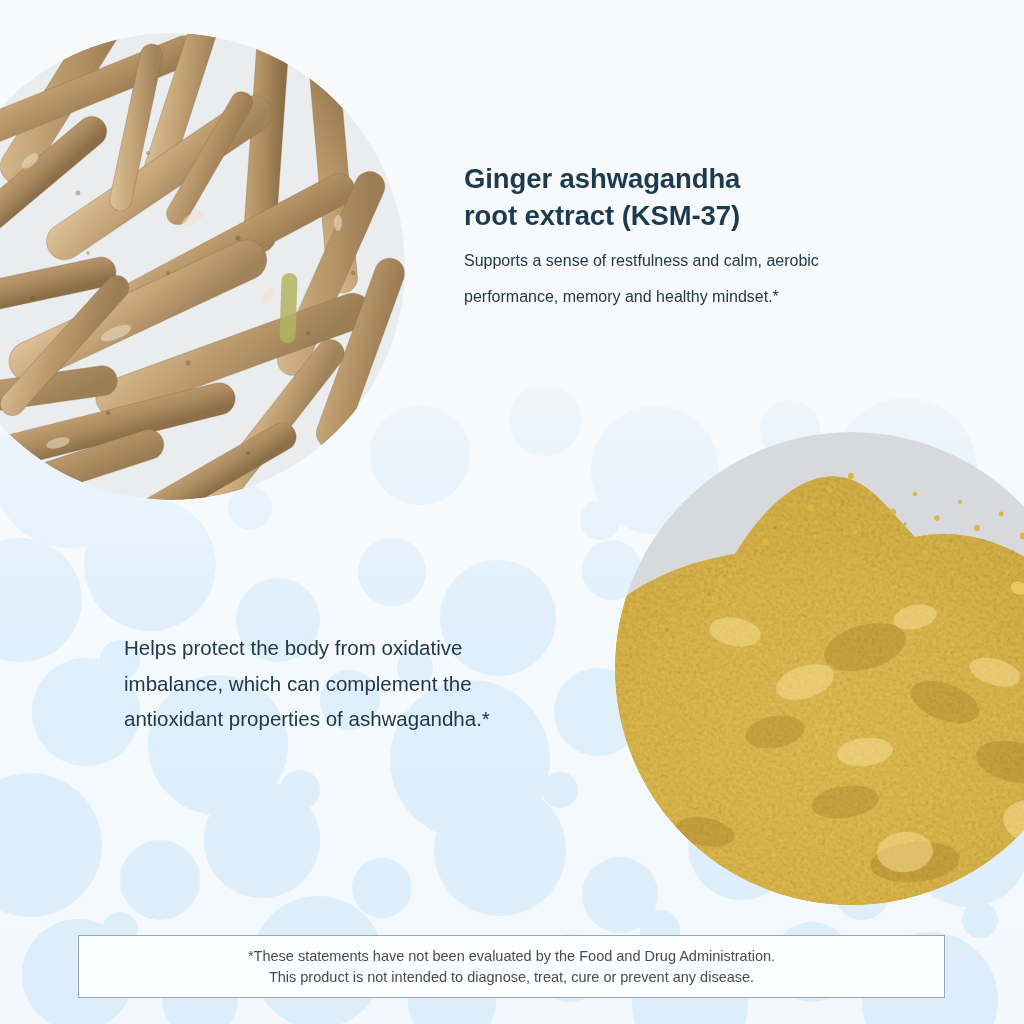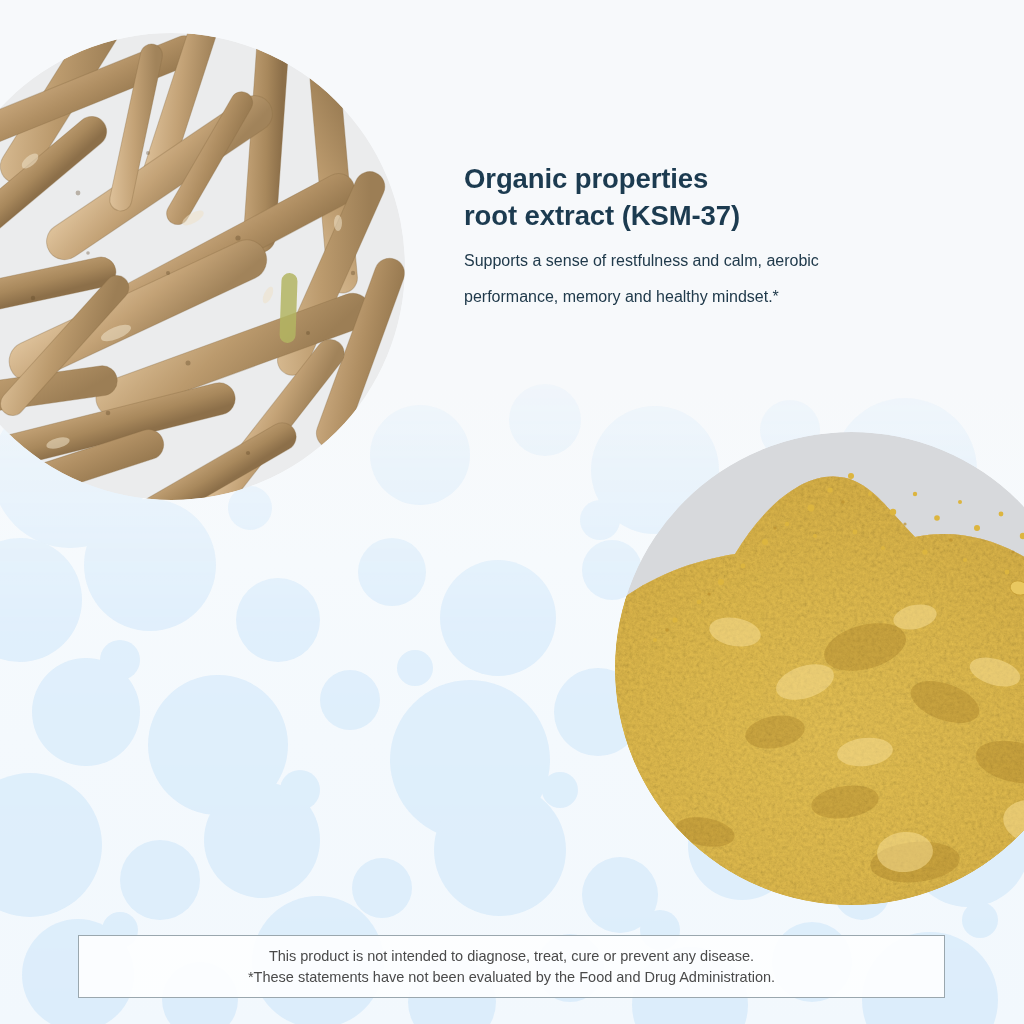--- a/index.html
+++ b/index.html
@@ -377,27 +377,28 @@
         <g fill="#e9c860" stroke="#c39b33" stroke-width="0.8">
           <ellipse cx="436" cy="124" rx="14" ry="10" transform="rotate(-20 436 124)"></ellipse>
           <ellipse cx="404" cy="156" rx="9" ry="7" transform="rotate(15 404 156)"></ellipse>
         </g>
       </g>
     </svg>
   </div>
 
   <div class="block" id="block-ashwagandha">
     <div class="heading">
-      <span>Organic properties</span><br>
+      <span>Ginger ashwagandha</span><br>
       <span>root extract (KSM-37)</span>
     </div>
     <p class="body">Supports a sense of restfulness and calm, aerobic performance, memory and healthy mindset.*</p>
   </div>
 
   <div class="block" id="block-ginger">
+    <p class="body">Helps protect the body from oxidative imbalance, which can complement the antioxidant properties of ashwagandha.*</p>
   </div>
 
   <div id="disclaimer">
+    <p>*These statements have not been evaluated by the Food and Drug Administration.</p>
     <p>This product is not intended to diagnose, treat, cure or prevent any disease.</p>
-    <p>*These statements have not been evaluated by the Food and Drug Administration.</p>
   </div>
 
 </div>
 
 </body></html>

